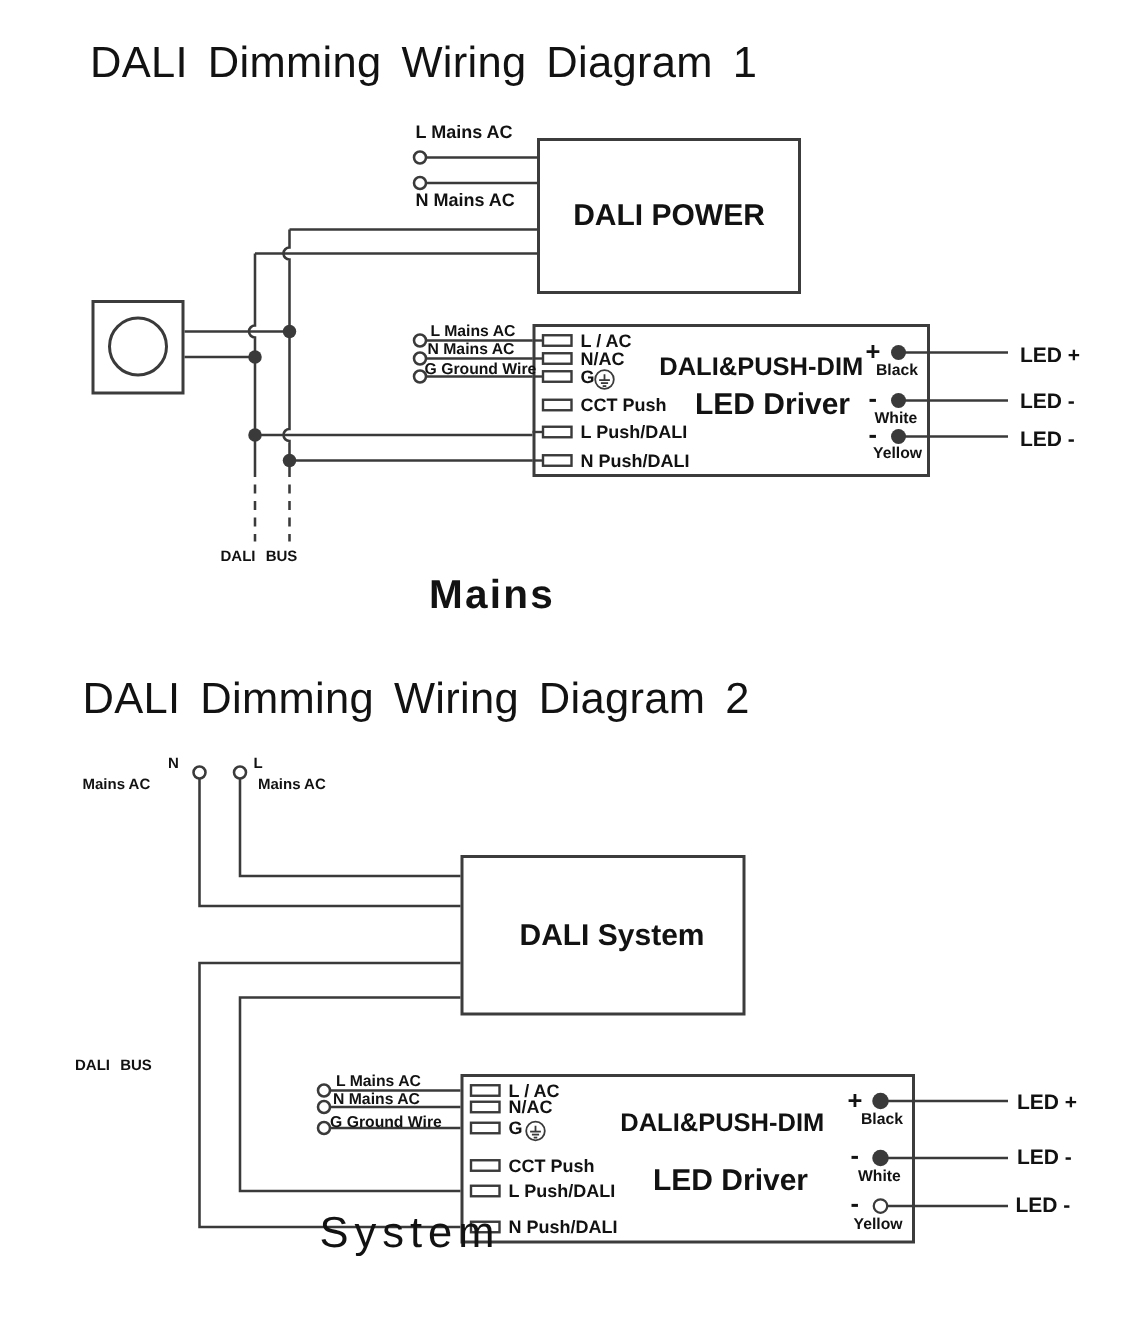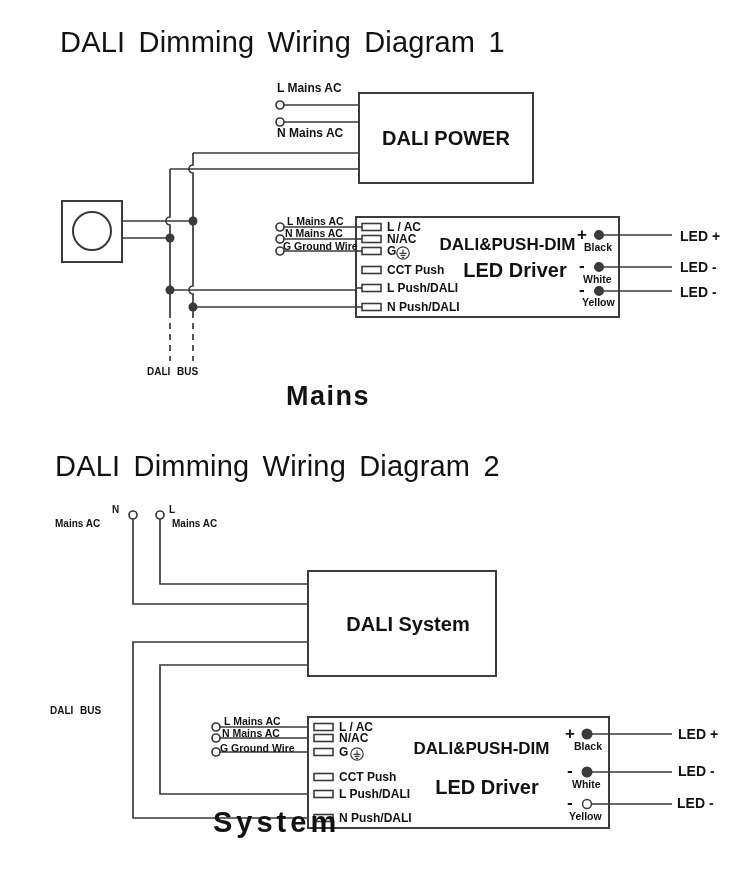--- a/index.html
+++ b/index.html
@@ -17,21 +17,21 @@
   .cap { font-size:27px; font-weight:bold; letter-spacing:1.5px; }
   .fs10 { font-size:10.5px; } .fs12 { font-size:12px; } .fs13 { font-size:10px; }
   .fs14 { font-size:14px; } .fs17 { font-size:17px; } .fs20 { font-size:20px; }
   .sign { font-size:17px; font-weight:bold; }
 </style>
 </head>
 <body>
 
 <div id="canvas">
 
-  <div class="box" style="left:358px; top:92px; width:176px; height:92px;">
+  <div class="box" style="left:358px; top:92px; width:176px; height:104px;">
     <span class="lb b fs20" style="position:static;">DALI POWER</span>
   </div>
 
   <div class="box" style="left:61px; top:200px; width:62px; height:63px;"></div>
 
   <div class="box" style="left:355px; top:216px; width:265px; height:102px;"></div>
 
   <div class="box" style="left:307px; top:570px; width:190px; height:107px;">
     <span class="lb b fs20" style="position:static;margin-left:12px;">DALI System</span>
   </div>
@@ -206,15 +206,15 @@
   <div class="lb sign" style="left:565px; top:725px;">+</div>
   <div class="lb sign" style="left:567px; top:762px;">-</div>
   <div class="lb sign" style="left:567px; top:794px;">-</div>
   <div class="lb b fs10" style="left:574px; top:741px;">Black</div>
   <div class="lb b fs10" style="left:572px; top:779px;">White</div>
   <div class="lb b fs10" style="left:569px; top:811px;">Yellow</div>
   <div class="lb b fs14" style="left:678px; top:727px;">LED +</div>
   <div class="lb b fs14" style="left:678px; top:764px;">LED -</div>
   <div class="lb b fs14" style="left:677px; top:796px;">LED -</div>
 
-  <div class="lb" style="left:213px; top:808px; font-size:29px; font-weight:bold; letter-spacing:4px;">System</div>
+  <div class="lb" style="left:213px; top:808px; font-size:29px; font-weight:normal; letter-spacing:4px;">System</div>
 
 </div>
 
 </body></html>

